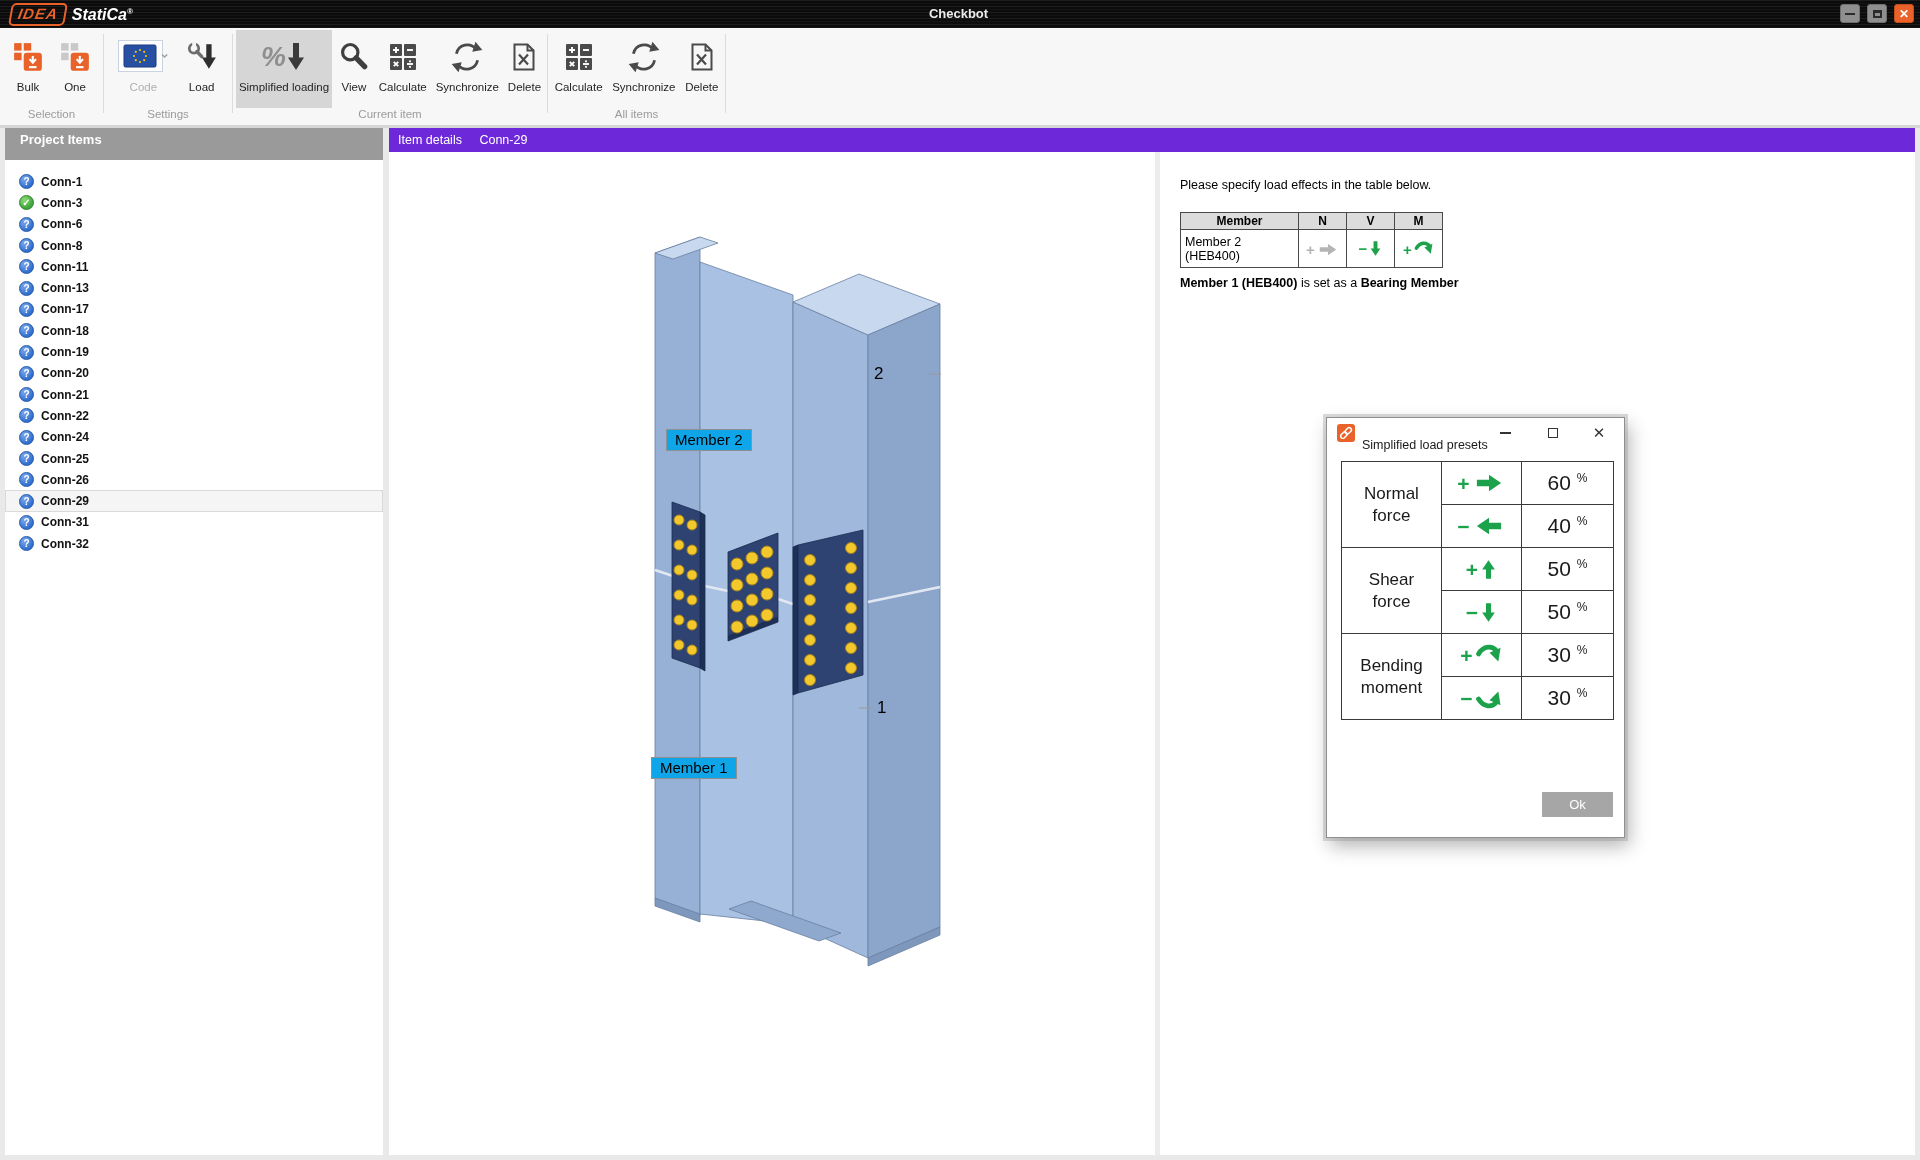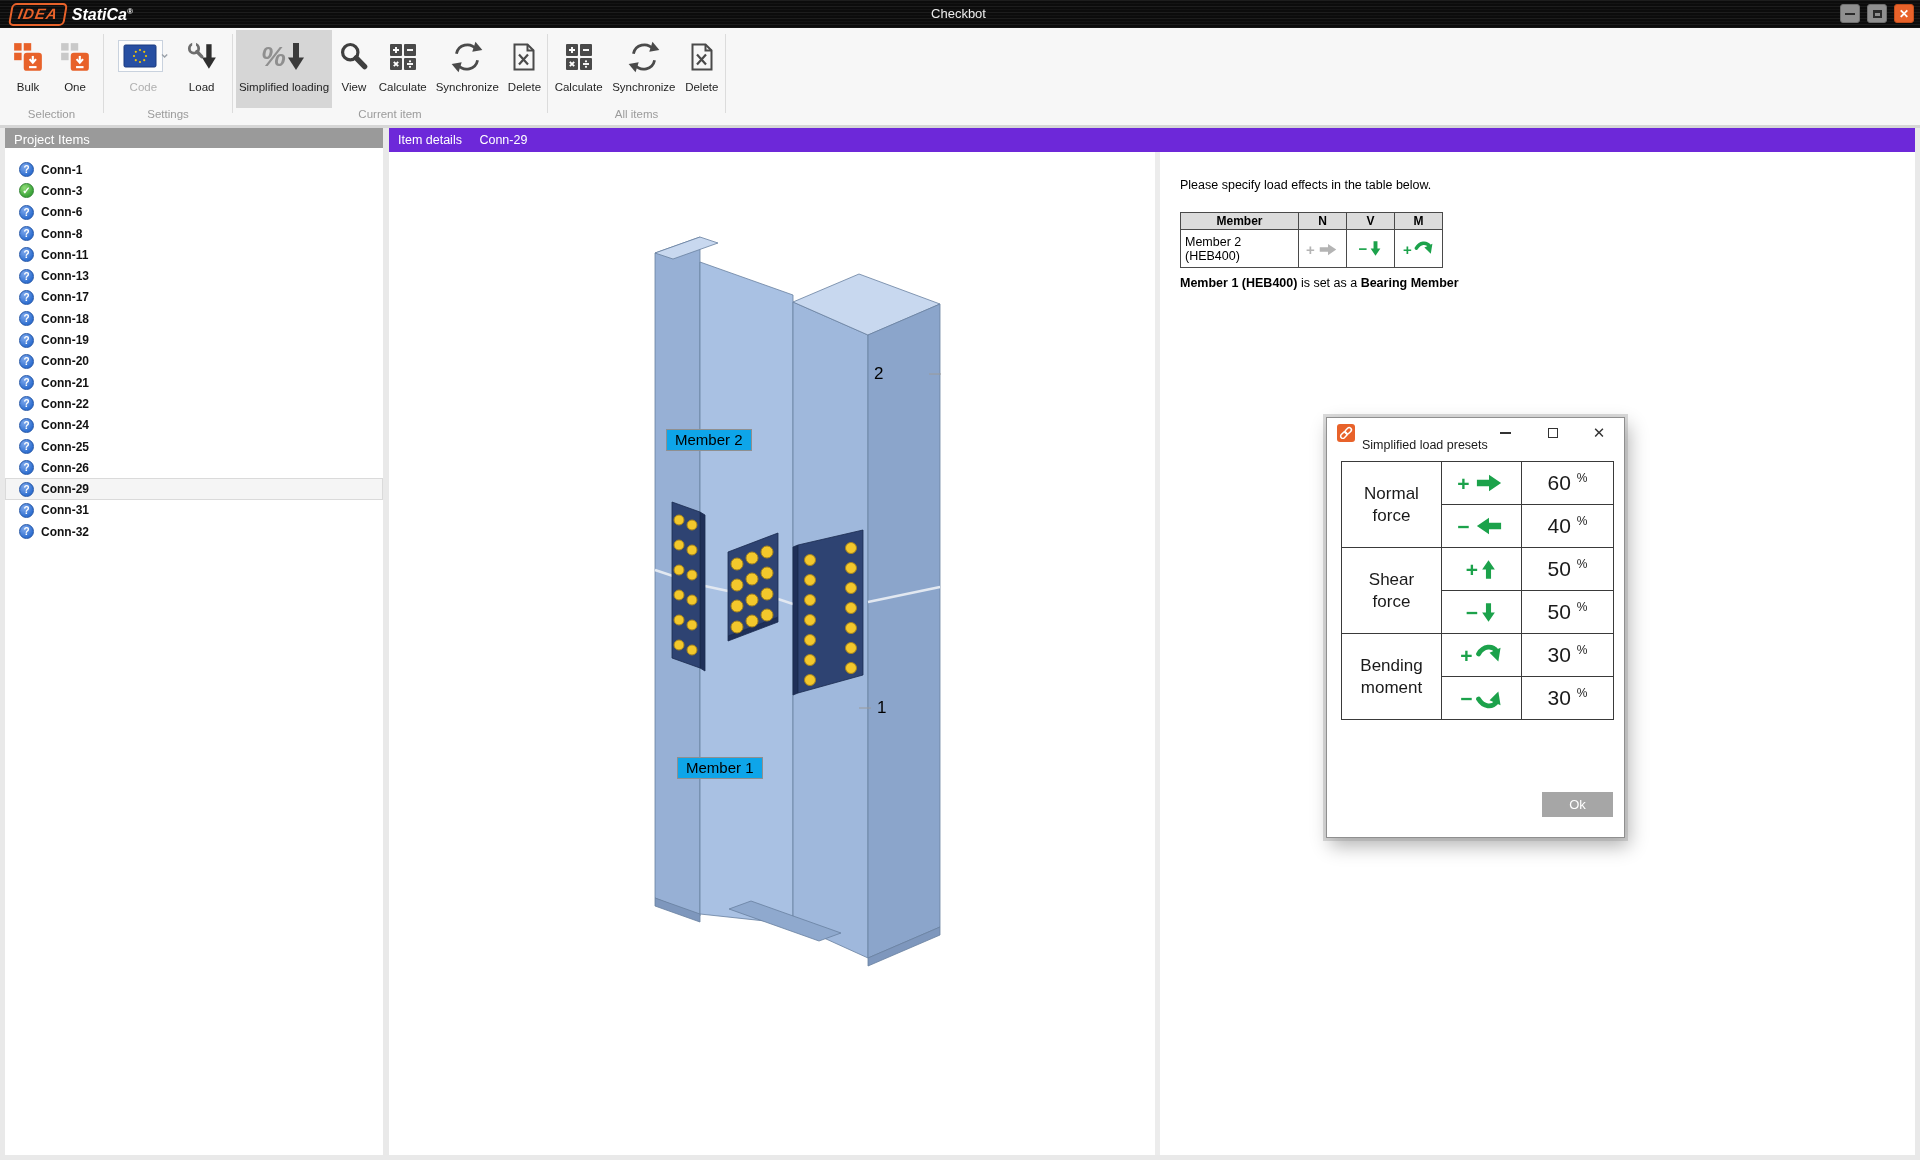--- a/index.html
+++ b/index.html
@@ -10,21 +10,21 @@
   .titlebar { position:absolute; left:0; top:0; width:1920px; height:28px;
     background:#0c0c0c;
     background-image:repeating-linear-gradient(180deg, rgba(255,255,255,0.07) 0 1px, rgba(0,0,0,0) 1px 3px, rgba(255,255,255,0.03) 3px 4px, rgba(0,0,0,0) 4px 6px);
   }
   .brand { position:absolute; left:10px; top:3px; display:flex; align-items:center; gap:6px; }
   .brand-box { border:2px solid #E8622A; border-radius:5px; padding:0 6px 1px 6px; transform:skewX(-10deg);
     color:#E8622A; font-weight:bold; font-style:italic; font-size:15px; letter-spacing:1px; line-height:18px; }
   .brand-statica { color:#fff; font-weight:bold; font-style:italic; font-size:16px; }
   .brand-reg { color:#fff; font-size:8px; vertical-align:super; }
   .win-title { position:absolute; left:0; right:3px; top:0; height:28px; text-align:center; line-height:28px;
-    color:#EDEDED; font-size:13px; pointer-events:none; }
+    color:#EDEDED; font-size:13px; pointer-events:none;font-weight:bold; }
   .winbtns { position:absolute; right:6px; top:4px; display:flex; gap:7px; }
   .wbtn { width:20px; height:19px; border-radius:3px; background:#8F8F8F; border:1px solid #6F6F6F;
     display:flex; align-items:center; justify-content:center; }
   .wbtn.close { background:#E8622A; border-color:#C24E1C; color:#fff; font-size:12px; font-weight:bold; }
   .glyph-min { width:10px; height:2px; background:#2b2b2b; }
   .glyph-max { width:9px; height:8px; border:2px solid #2b2b2b; border-top-width:3px; }
 
   
   .ribbon { position:absolute; left:0; top:28px; width:1920px; height:100px; background:#F7F7F7;
     border-bottom:3px solid #D6D6D6; display:flex; align-items:stretch; }
@@ -33,21 +33,21 @@
   .rbuttons { flex:1; display:flex; justify-content:space-evenly; align-items:stretch; }
   .rbtn { display:flex; flex-direction:column; align-items:center; justify-content:flex-start; padding:4px 3px 2px 3px; min-width:0; }
   .rbtn .ric { height:46px; display:flex; align-items:center; justify-content:center; }
   .rbtn .rlabel { font-size:11.5px; color:#1f1f1f; white-space:nowrap; line-height:14px; }
   .rbtn.active { background:#D6D6D6; }
   .rbtn.disabled .rlabel { color:#B0B0B0; }
   .glabel { height:17px; text-align:center; font-size:11.5px; color:#9B9B9B; }
 
   
   .sidebar { position:absolute; left:5px; top:128px; width:378px; height:1027px; background:#fff; }
-  .sidebar-header { height:20px; background:#9A9A9A; color:#fff; font-size:13px; line-height:24px; padding-left:9px; }
+  .sidebar-header { height:32px; background:#9A9A9A; color:#fff; font-size:13px; line-height:24px; padding-left:15px;font-weight:bold; }
   .items { padding-top:11px; }
   .item { height:21.3px; display:flex; align-items:center; padding-left:13px; border:1px solid transparent; }
   .item.selected { background:#F5F5F5; border-color:#DADADA; }
   .sicon { width:15px; height:15px; border-radius:50%; margin-right:7px; flex:0 0 15px;
     display:flex; align-items:center; justify-content:center; color:#fff; font-size:10px; font-weight:bold; }
   .sicon.st-unknown { background:radial-gradient(circle at 35% 30%, #7FA9EC, #2F6FD0 70%); border:1px solid #2557A8; }
   .sicon.st-done { background:radial-gradient(circle at 35% 30%, #8FDC76, #3BA43A 70%); border:1px solid #2F8330; }
   .item .ilabel { font-size:12px; font-weight:bold; color:#111; }
 
   
@@ -479,21 +479,21 @@
           <circle cx="462" cy="476" r="5.5"></circle>
         <circle cx="421" cy="508" r="5.5"></circle>
           <circle cx="462" cy="496" r="5.5"></circle>
         <circle cx="421" cy="528" r="5.5"></circle>
           <circle cx="462" cy="516" r="5.5"></circle>
       </g>
       <line x1="470" y1="556" x2="482" y2="556" stroke="#9a9a9a" stroke-width="1"></line>
       <line x1="540" y1="222" x2="552" y2="222" stroke="#9a9a9a" stroke-width="1"></line>
     </svg>
     <div class="mlabel" style="left:277px; top:277px;">Member 2</div>
-    <div class="mlabel" style="left:288px; top:605px;">Member 1</div>
+    <div class="mlabel" style="left:262px; top:605px;">Member 1</div>
     <div class="numlabel" style="left:485px; top:212px;">2</div>
     <div class="numlabel" style="left:488px; top:546px;">1</div>
   </div>
   <div class="vdivider"></div>
 
   <div class="loadpanel">
     <div class="lp-instruction">Please specify load effects in the table below.</div>
     <table class="lp-table">
       <thead>
         <tr>

